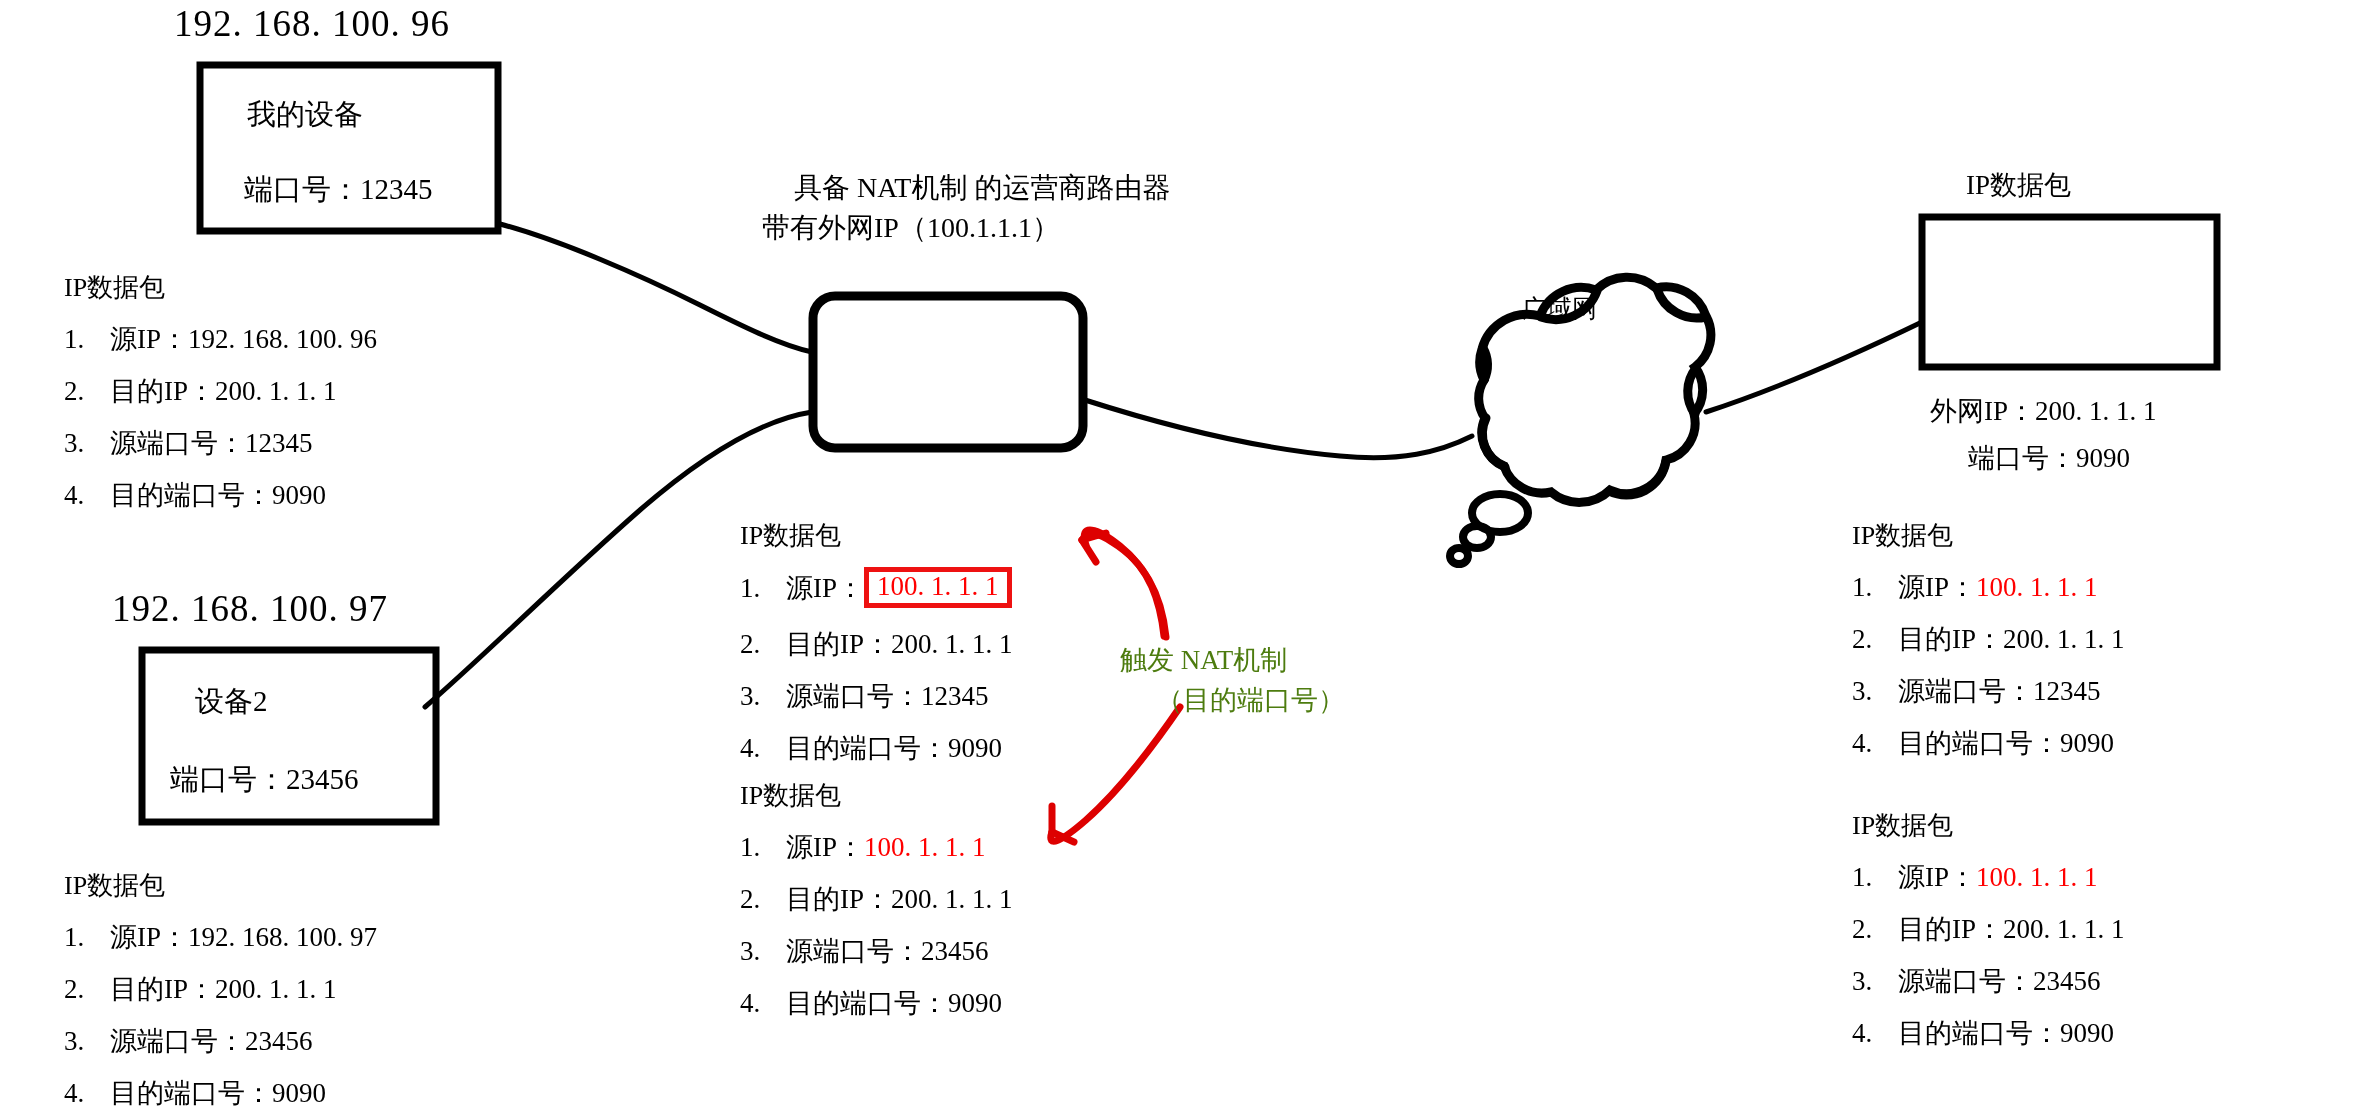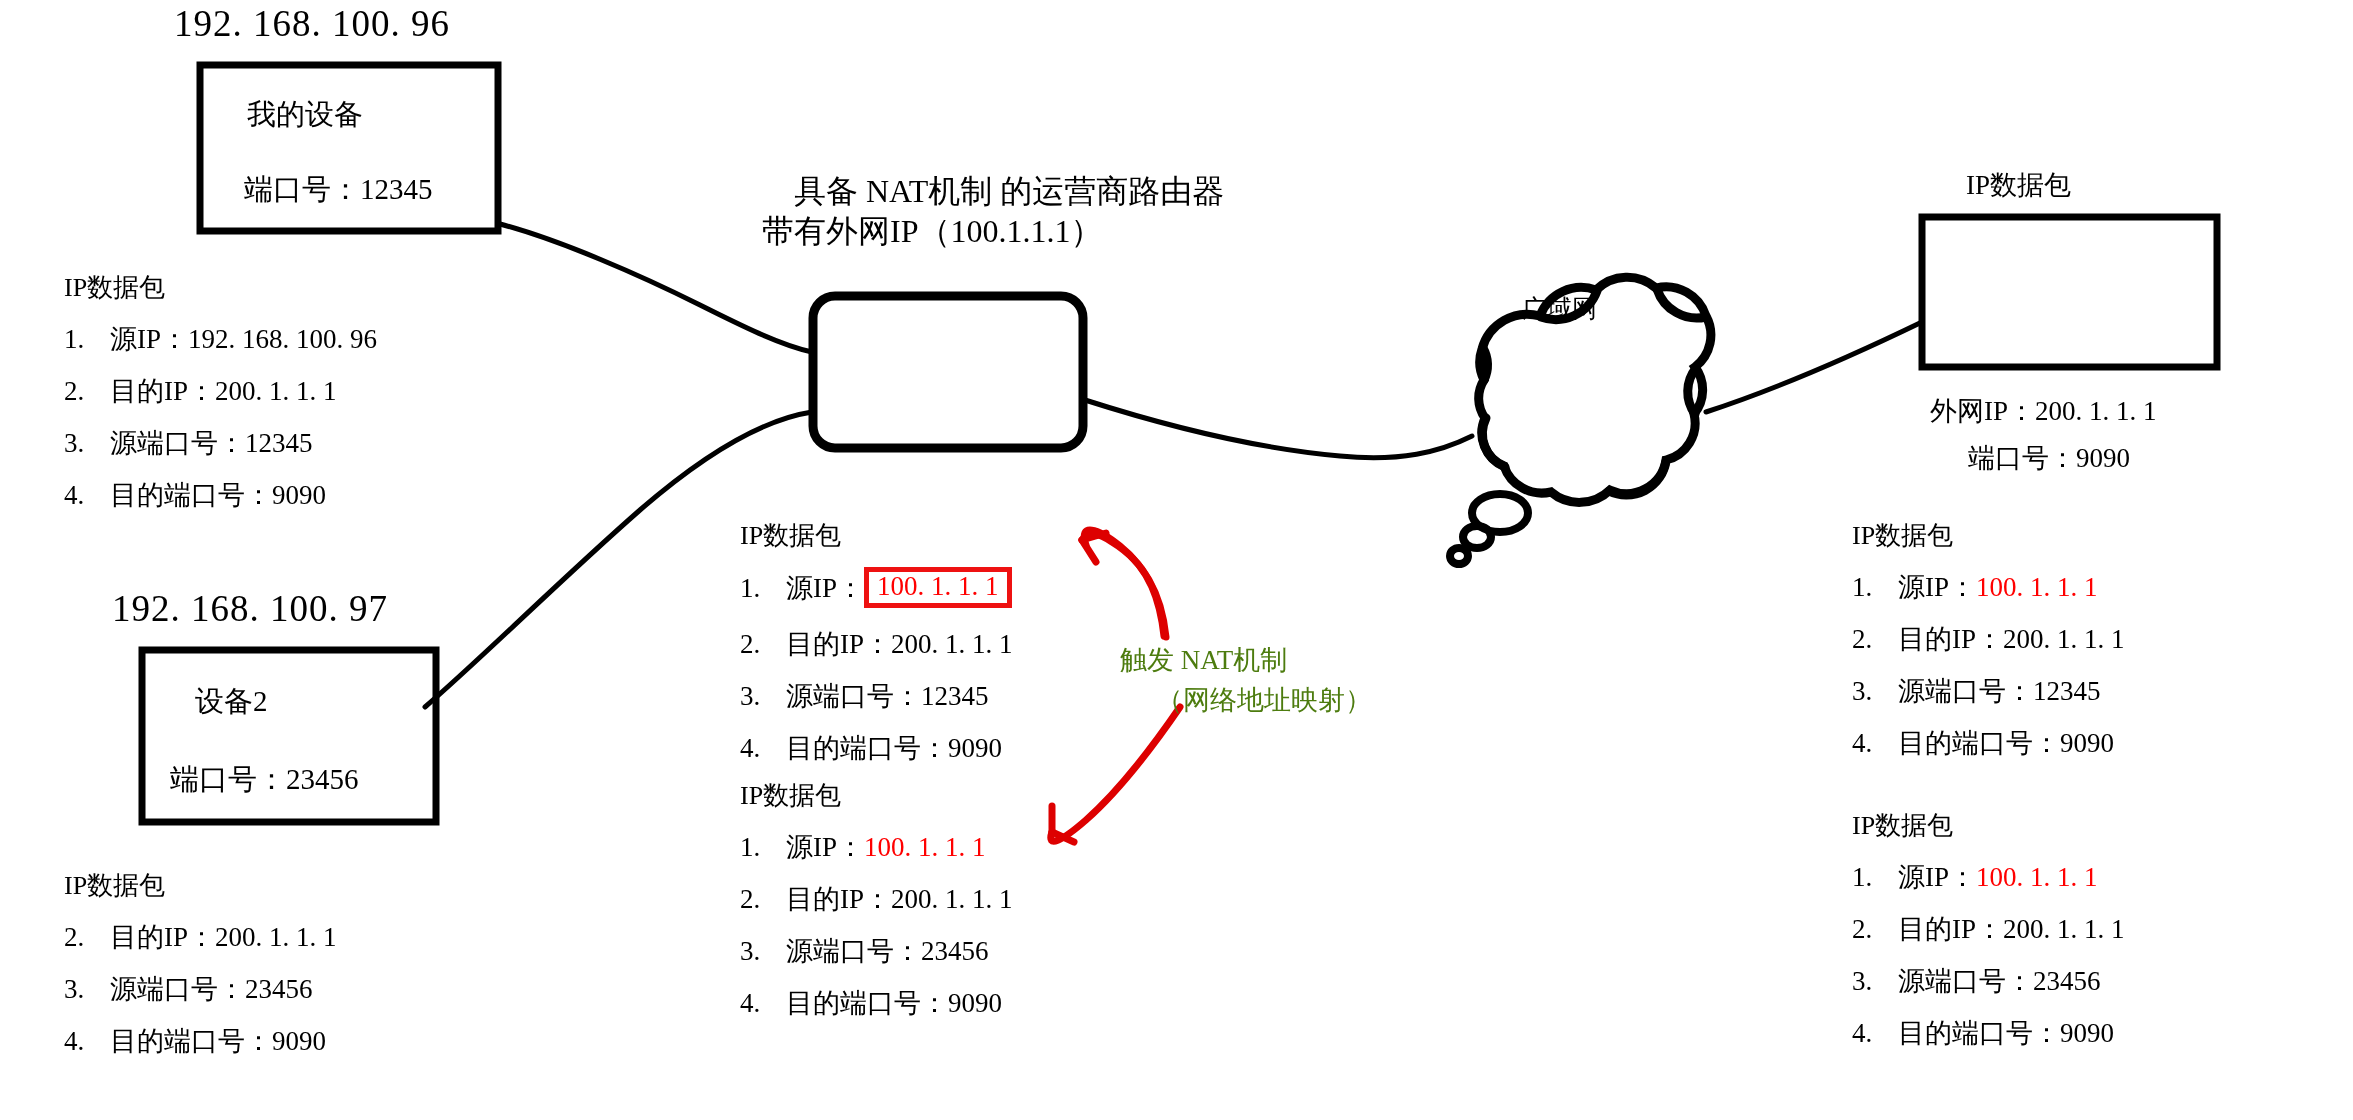--- a/index.html
+++ b/index.html
@@ -33,21 +33,21 @@
     font-size: 37px;
     letter-spacing: 1px;
   }
   .box-label {
     font-size: 29px;
   }
   .node-title {
     font-size: 27px;
   }
   .router-label {
-    font-size: 32px;
+    font-size: 28px;
     line-height: 1.45;
   }
   .pkt-head {
     font-size: 26px;
   }
   .pkt-row {
     font-size: 27px;
   }
   .red {
     color: #ff0000;
@@ -163,31 +163,32 @@
   <div class="txt router-label" style="left:794px; top:168px;">具备 NAT机制 的运营商路由器</div>
   <div class="txt router-label" style="left:762px; top:208px;">带有外网IP（100.1.1.1）</div>
 
   <div class="txt wan-label" style="left:1522px; top:296px;">广域网</div>
 
   <div class="txt node-title" style="left:1966px; top:172px;">IP数据包</div>
   <div class="txt node-title" style="left:1930px; top:398px;">外网IP：200. 1. 1. 1</div>
   <div class="txt node-title" style="left:1968px; top:445px;">端口号：9090</div>
 
   <div class="txt annot" style="left:1120px; top:640px;">触发 NAT机制</div>
-  <div class="txt annot" style="left:1156px; top:680px;">（网络地址映射）</div>
+  <div class="txt annot" style="left:1156px; top:680px;">（目的端口号）</div>
 
   <div class="pkt-list" style="left:64px; top:270px;">
       <span class="pkt-head">IP数据包</span>
       <span class="pkt-row"><span class="num">1.</span><span>源IP：</span><span>192. 168. 100. 96</span></span>
       <span class="pkt-row"><span class="num">2.</span><span>目的IP：</span><span>200. 1. 1. 1</span></span>
       <span class="pkt-row"><span class="num">3.</span><span>源端口号：</span><span>12345</span></span>
       <span class="pkt-row"><span class="num">4.</span><span>目的端口号：</span><span>9090</span></span>
     </div>
   <div class="pkt-list" style="left:64px; top:868px;">
       <span class="pkt-head">IP数据包</span>
+      <span class="pkt-row"><span class="num">1.</span><span>源IP：</span><span>192. 168. 100. 97</span></span>
       <span class="pkt-row"><span class="num">2.</span><span>目的IP：</span><span>200. 1. 1. 1</span></span>
       <span class="pkt-row"><span class="num">3.</span><span>源端口号：</span><span>23456</span></span>
       <span class="pkt-row"><span class="num">4.</span><span>目的端口号：</span><span>9090</span></span>
     </div>
   <div class="pkt-list" style="left:740px; top:518px;">
       <span class="pkt-head">IP数据包</span>
       <span class="pkt-row"><span class="num">1.</span><span>源IP：</span><span class="boxed-val">100. 1. 1. 1</span></span>
       <span class="pkt-row"><span class="num">2.</span><span>目的IP：</span><span>200. 1. 1. 1</span></span>
       <span class="pkt-row"><span class="num">3.</span><span>源端口号：</span><span>12345</span></span>
       <span class="pkt-row"><span class="num">4.</span><span>目的端口号：</span><span>9090</span></span>

